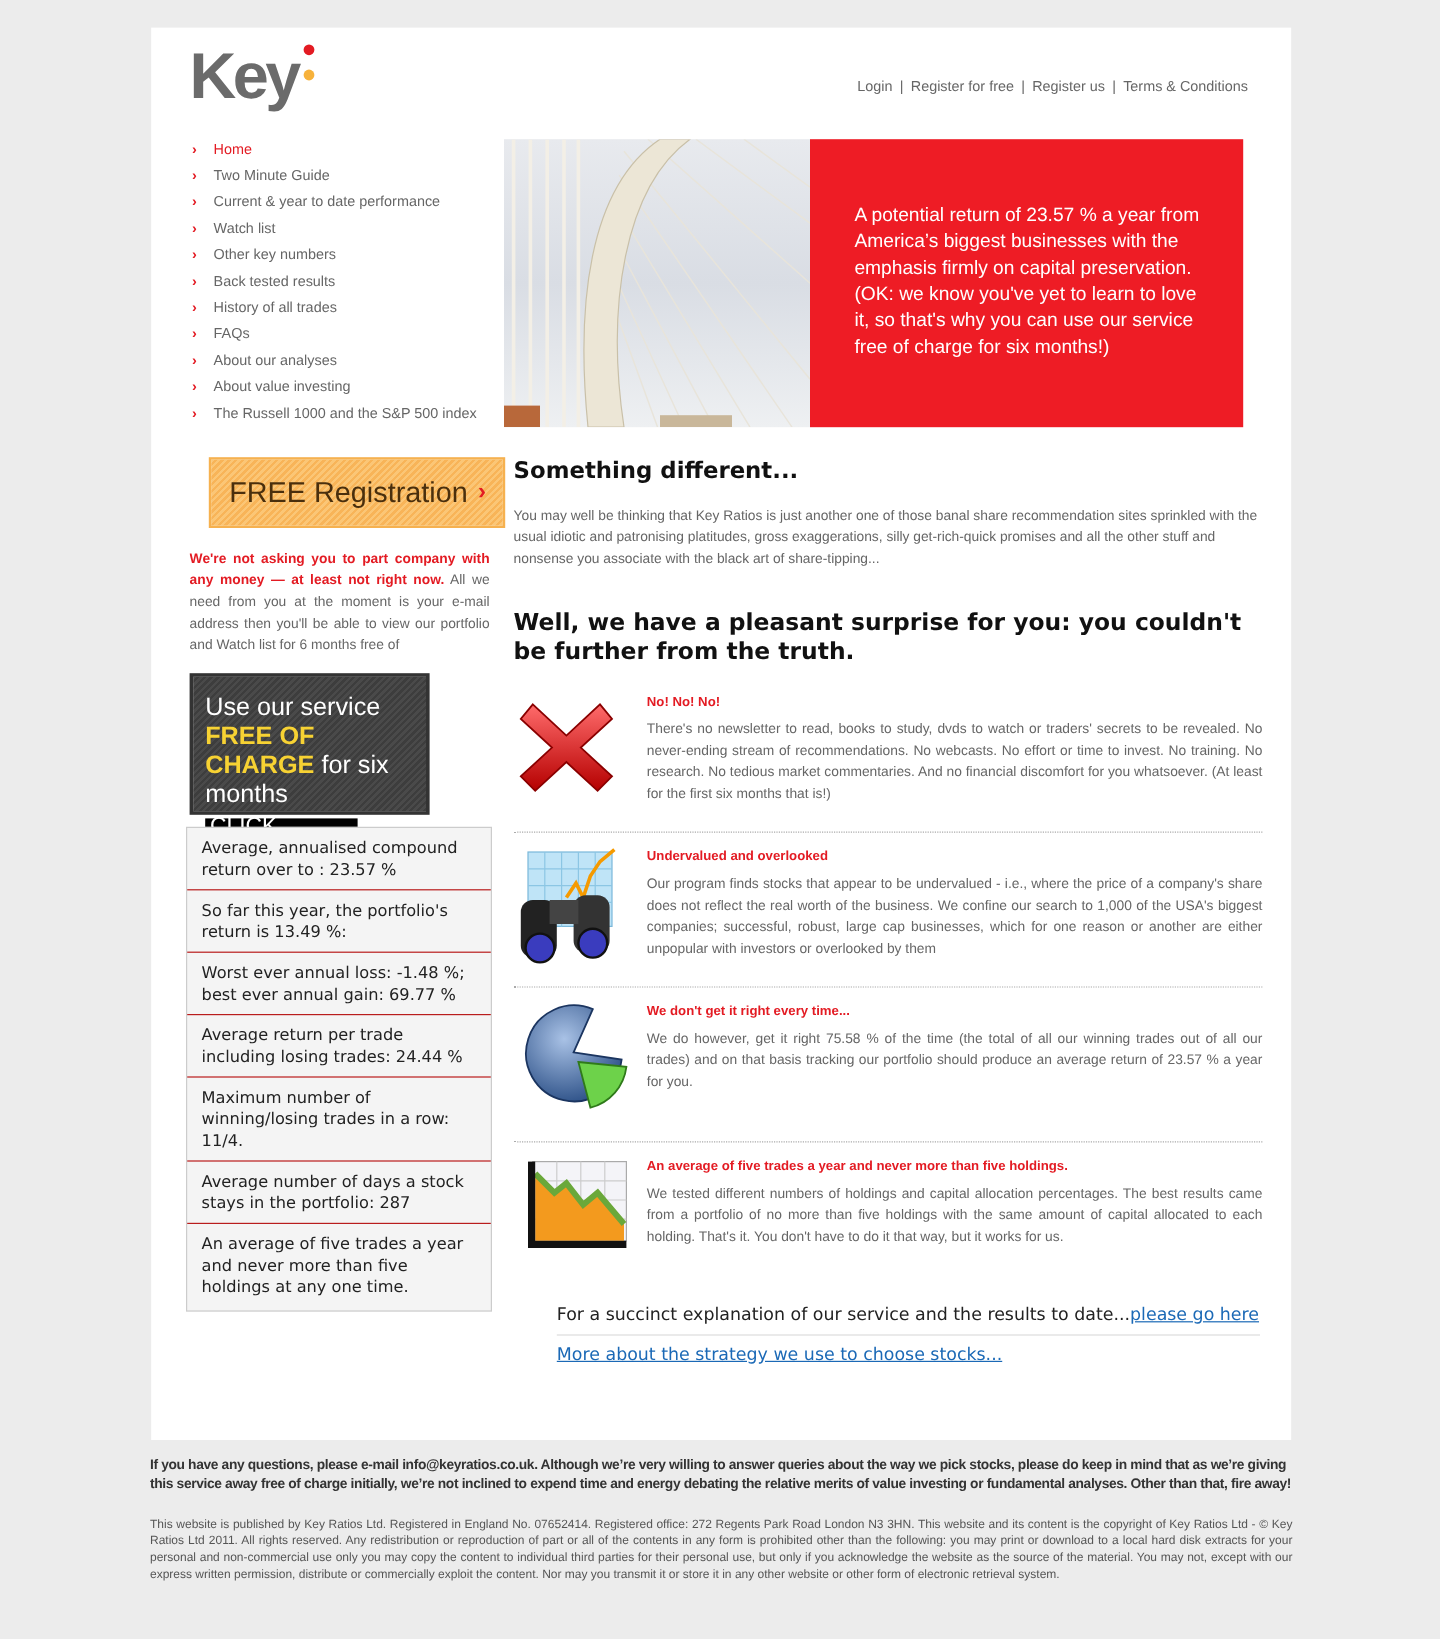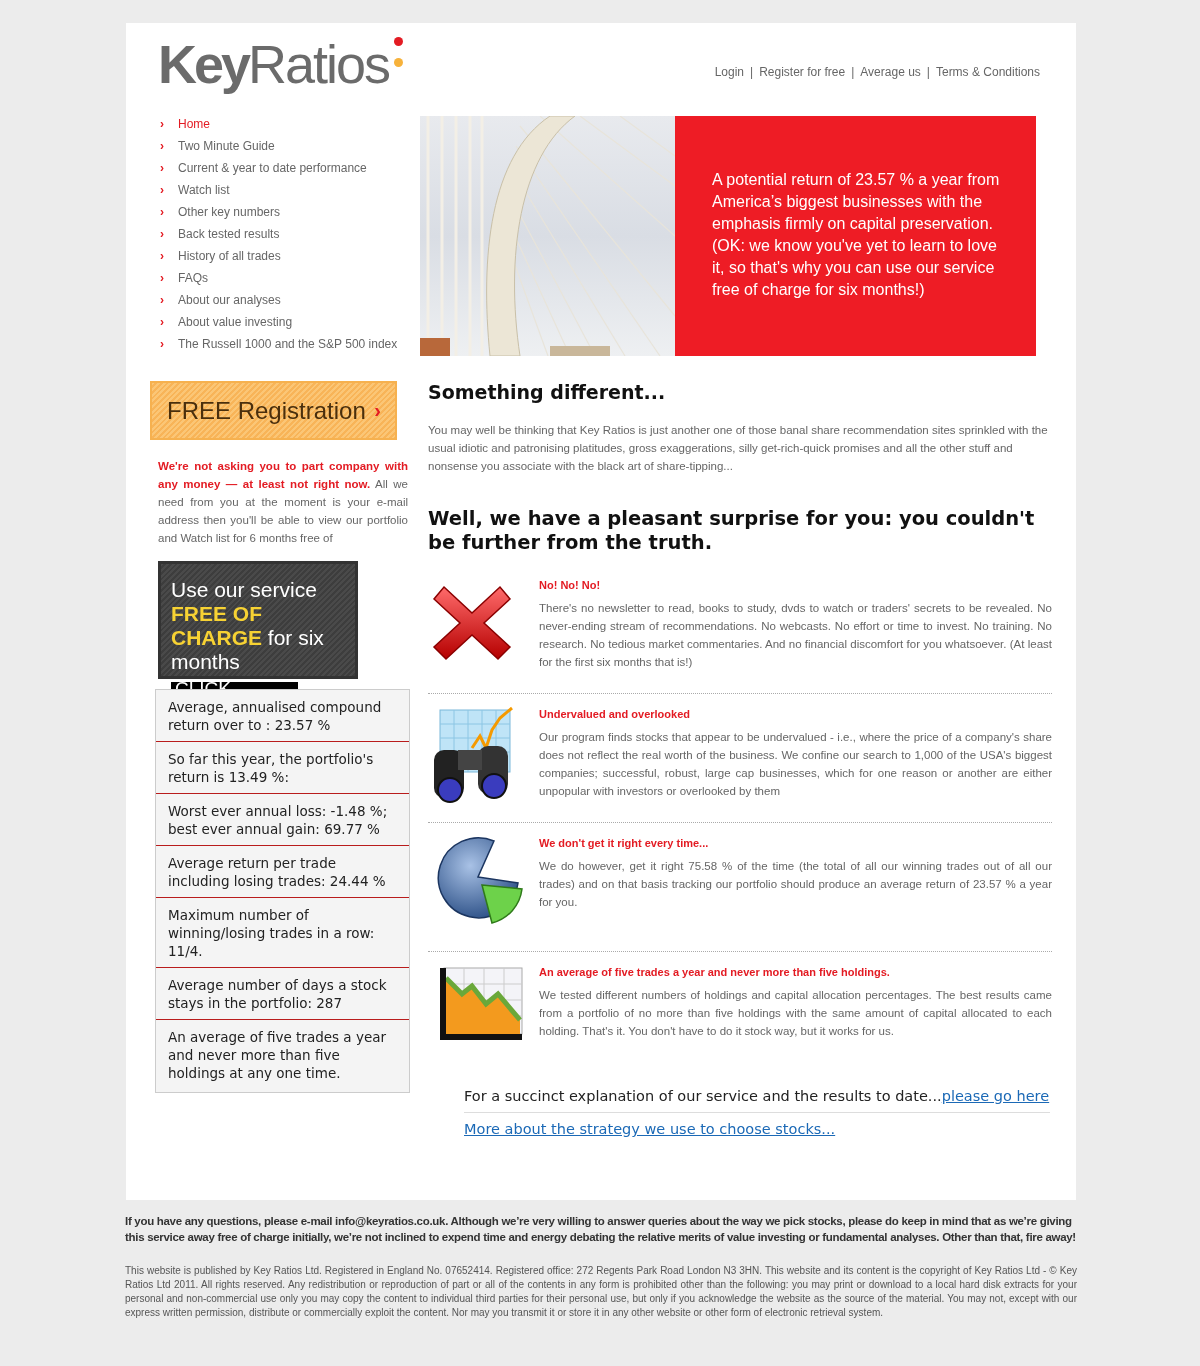--- a/index.html
+++ b/index.html
@@ -26,21 +26,21 @@
   .nav li .chev { color: #e31b23; font-size: 12px; font-weight: bold; width: 18px; display: inline-block; }
   .nav li.active a { color: #e31b23; }
 
   
   .hero { position: absolute; left: 294px; top: 93px; width: 616px; height: 240px; display: flex; }
   .hero-img { width: 255px; height: 240px; position: relative; overflow: hidden;
     background: linear-gradient(180deg, #e8eaee 0%, #d9dde4 50%, #eef0f2 100%); }
   .hero-text { flex: 1; background: #ee1c25; color: #fff; font-size: 16px; line-height: 22px; padding: 53px 26px 0 37px; }
 
   
-  .free-reg { position: absolute; left: 24px; top: 358px; width: 247px; height: 59px;
+  .free-reg { position: absolute; left: 48px; top: 358px; width: 247px; height: 59px;
     background: repeating-linear-gradient(135deg, #fbc676 0 2px, #f8b458 2px 4px); border: 2px solid #f6b14f;
     display: flex; align-items: center; padding-left: 15px; font-size: 24px; color: #4a2f0d; }
   .free-reg .arrow { color: #e31b23; font-weight: bold; margin-left: auto; margin-right: 14px; font-size: 20px; }
 
   .promo-text { position: absolute; left: 32px; top: 434px; width: 250px; height: 90px; overflow: hidden; font-size: 11.5px; line-height: 18px; text-align: justify; color: #666; }
   .promo-text .red { color: #e31b23; font-weight: bold; }
 
   .free-charge { position: absolute; left: 32px; top: 538px; width: 200px; height: 118px;
     background: repeating-linear-gradient(135deg, #4a4a4a 0 2px, #3d3d3d 2px 4px); border: 3px solid #333;
     padding: 14px 0 0 10px; }
@@ -75,33 +75,32 @@
   .foot-q { position: absolute; left: 125px; top: 1213px; width: 952px; font-size: 11.5px; line-height: 16px; font-weight: bold; color: #333; letter-spacing: -0.3px; }
   .foot-legal { position: absolute; left: 125px; top: 1264px; width: 952px; font-size: 10px; line-height: 14px; color: #555; text-align: justify; }
 </style>
 </head>
 <body>
 
 <div class="page">
 
   <a class="logo">
     <span class="key">Key</span>
-      <span class="ratios">Ratios</span>
     <span class="colon">
       <span style="background:#e31b23"></span>
       <span style="background:#f7b23b"></span>
     </span>
   </a>
 
   <div class="toplinks">
     <a>Login</a>
     <span class="sep">|</span>
     <a>Register for free</a>
     <span class="sep">|</span>
-    <a>Average us</a>
+    <a>Register us</a>
     <span class="sep">|</span>
     <a>Terms &amp; Conditions</a>
   </div>
 
   <ul class="nav">
     <li class="active">
         <span class="chev">›</span>
         <a>Home</a>
       </li>
     <li>
@@ -287,21 +286,21 @@
                 <line x1="8" y1="52" x2="86" y2="52"></line>
               </g>
             <polygon points="10,14 26,30 36,22 50,40 62,30 84,56 84,70 10,70" fill="#f39a1e"></polygon>
             <polyline points="10,14 26,30 36,22 50,40 62,30 84,56" fill="none" stroke="#6aa83a" stroke-width="5"></polyline>
             <rect x="4" y="4" width="6" height="72" fill="#111"></rect>
             <rect x="4" y="70" width="82" height="6" fill="#111"></rect>
           </svg>
         </div>
         <div class="body">
           <div class="ttl">An average of five trades a year and never more than five holdings.</div>
-          <div class="txt">We tested different numbers of holdings and capital allocation percentages. The best results came from a portfolio of no more than five holdings with the same amount of capital allocated to each holding. That's it. You don't have to do it stock way, but it works for us.</div>
+          <div class="txt">We tested different numbers of holdings and capital allocation percentages. The best results came from a portfolio of no more than five holdings with the same amount of capital allocated to each holding. That's it. You don't have to do it that way, but it works for us.</div>
         </div>
       </div>
     </div>
 
     <div class="links">
       <div class="l1">
         <span>For a succinct explanation of our service and the results to date...</span><a>please go here</a>
       </div>
       <div class="l2">
         <a>More about the strategy we use to choose stocks... </a>

